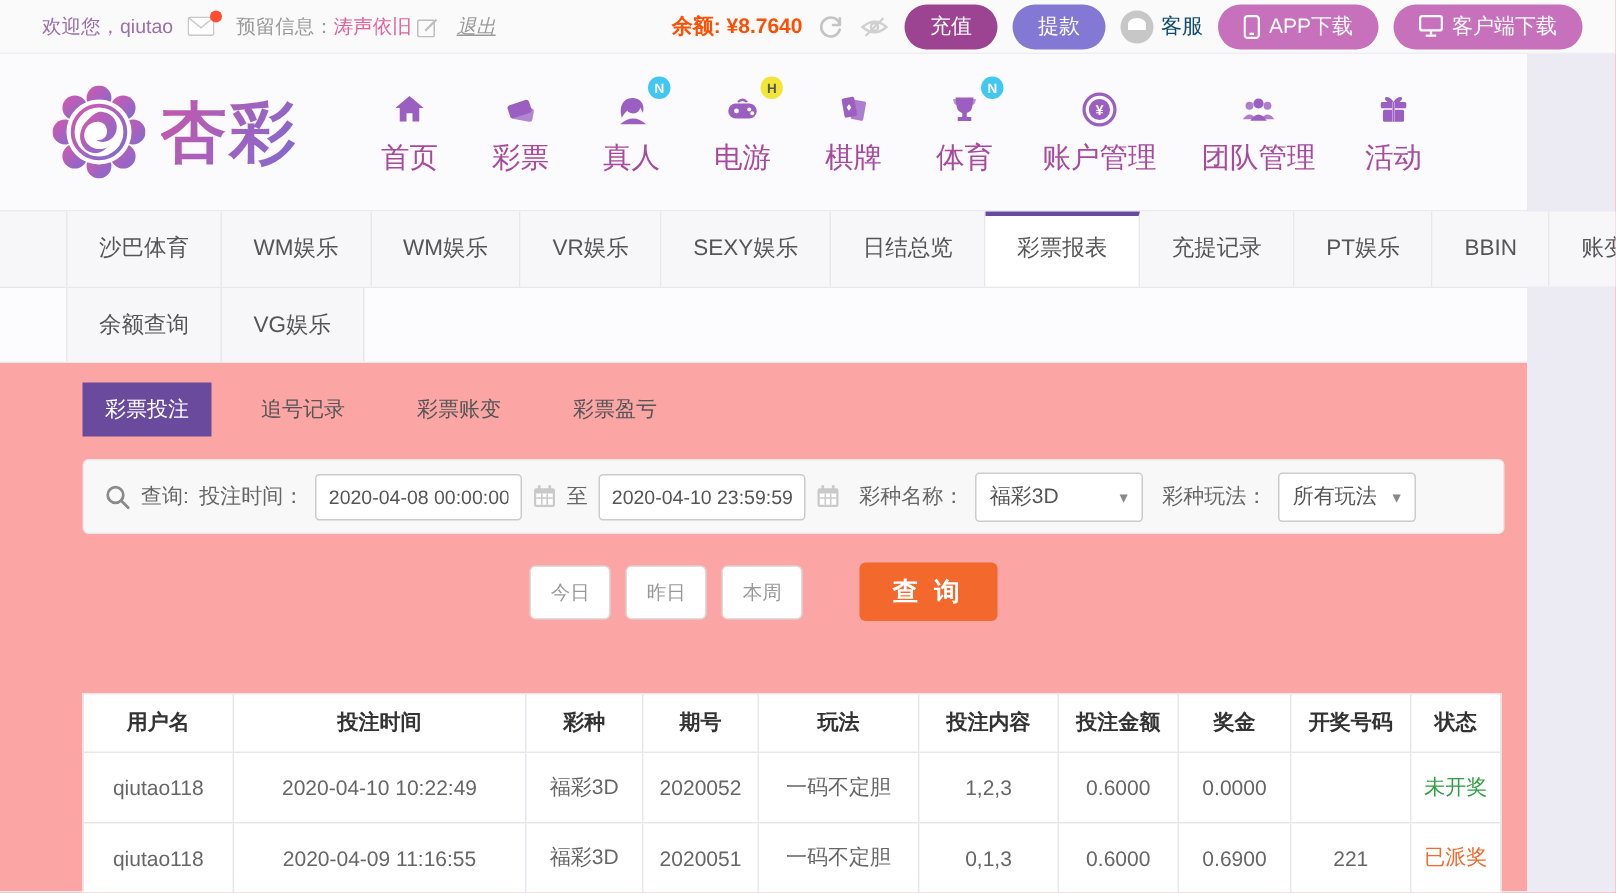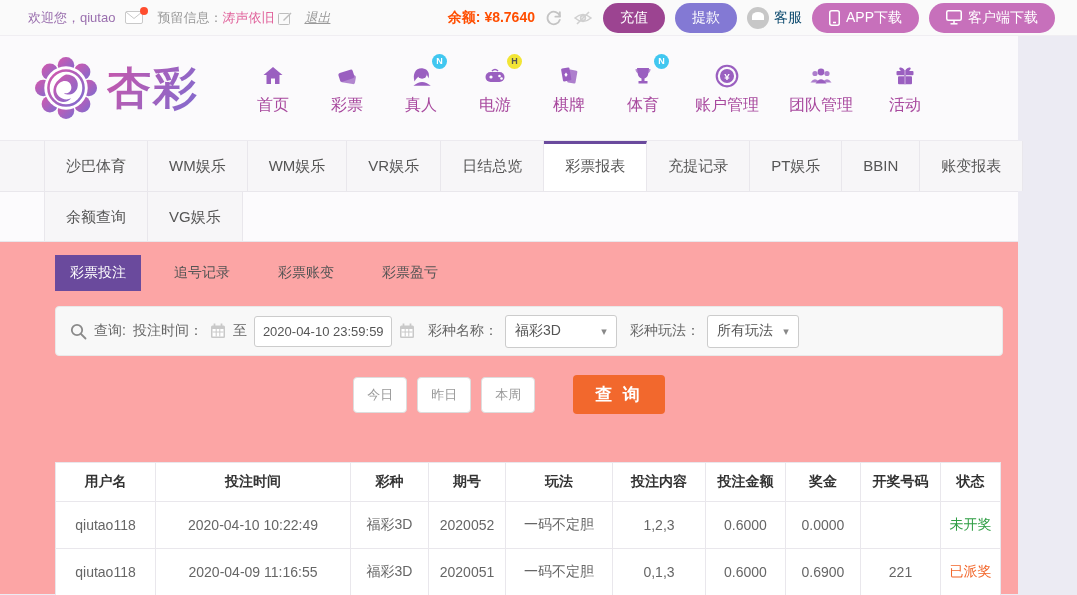--- a/index.html
+++ b/index.html
@@ -34,21 +34,21 @@
 
   
   .header { height:104px; background:#fbfafc; display:flex; align-items:center; }
   .logo { display:flex; align-items:center; margin-left:35px; cursor:pointer; }
   .logo-text { font-size:44px; font-weight:bold; margin-left:10px; letter-spacing:2px;
                background:linear-gradient(120deg,#c857aa,#7e6bd0); -webkit-background-clip:text;
                background-clip:text; color:transparent; font-family:"Liberation Serif","DejaVu Serif",serif; }
   .nav { display:flex; align-items:flex-start; margin-left:52px; gap:30px; }
   .nav-item { display:flex; flex-direction:column; align-items:center; cursor:pointer; min-width:44px; }
   .nav-ico { position:relative; height:30px; display:flex; align-items:center; justify-content:center; }
-  .nav-label { margin-top:4px; font-size:16px; color:#a8499e; white-space:nowrap; }
+  .nav-label { margin-top:4px; font-size:19px; color:#a8499e; white-space:nowrap; }
   .badge { position:absolute; top:-7px; right:-13px; width:15px; height:15px; border-radius:50%;
            font-size:9px; font-weight:bold; display:flex; align-items:center; justify-content:center; }
   .badge-n { background:#41c7f0; color:#fff; }
   .badge-h { background:#f2e535; color:#555; }
 
   
   .tabstrip { background:#f7f6f8; border-top:1px solid #eceaef; }
   .tabrow { display:flex; height:50px; }
   .tabrow + .tabrow { border-top:1px solid #e9e7ec; }
   .tabrow2 { background:#fcfbfd; }
@@ -288,20 +288,21 @@
       </div>
     </div>
   </div>
 
   <div class="tabstrip tabstrip-bottom">
     <div class="tabrow">
       <div class="tab">沙巴体育</div>
       <div class="tab">WM娱乐</div>
       <div class="tab">WM娱乐</div>
       <div class="tab">VR娱乐</div>
+      <div class="tab">SEXY娱乐</div>
       <div class="tab">日结总览</div>
       <div class="tab active">彩票报表</div>
       <div class="tab">充提记录</div>
       <div class="tab">PT娱乐</div>
       <div class="tab">BBIN</div>
       <div class="tab">账变报表</div>
 
     </div>
     <div class="tabrow tabrow2">
       <div class="tab">余额查询</div>
@@ -316,20 +317,21 @@
     <div class="subtab">彩票盈亏</div>
   </div>
 
   <div class="querybar">
     <svg width="17" height="17" viewBox="0 0 17 17">
         <circle cx="7" cy="7" r="5.2" fill="none" stroke="#8a8a8a" stroke-width="1.8"></circle>
         <line x1="11" y1="11" x2="15.5" y2="15.5" stroke="#8a8a8a" stroke-width="1.8" stroke-linecap="round"></line>
       </svg>
     <span>查询:</span>
     <span>投注时间：</span>
+    <input class="q-input" value="2020-04-08 00:00:00" style="">
     <span class="cal">
       <svg width="16" height="16" viewBox="0 0 16 16">
           <rect x="1" y="2.5" width="14" height="12.5" rx="1.5" fill="#c9c9c9"></rect>
           <line x1="4.5" y1="0.5" x2="4.5" y2="4" stroke="#c9c9c9" stroke-width="1.8"></line>
           <line x1="11.5" y1="0.5" x2="11.5" y2="4" stroke="#c9c9c9" stroke-width="1.8"></line>
           <rect x="2.5" y="6" width="11" height="7.5" fill="#fff"></rect>
           <line x1="2.5" y1="9" x2="13.5" y2="9" stroke="#c9c9c9"></line>
           <line x1="6.2" y1="6" x2="6.2" y2="13.5" stroke="#c9c9c9"></line>
           <line x1="9.8" y1="6" x2="9.8" y2="13.5" stroke="#c9c9c9"></line>
         </svg>

